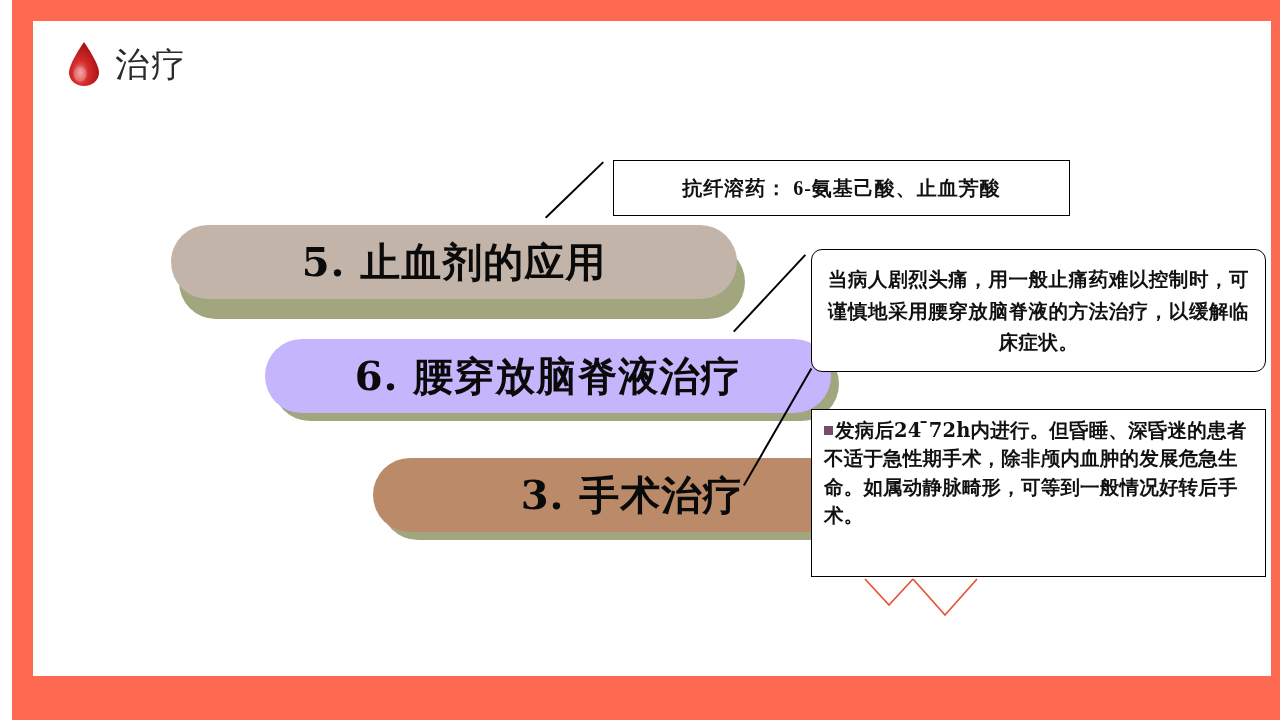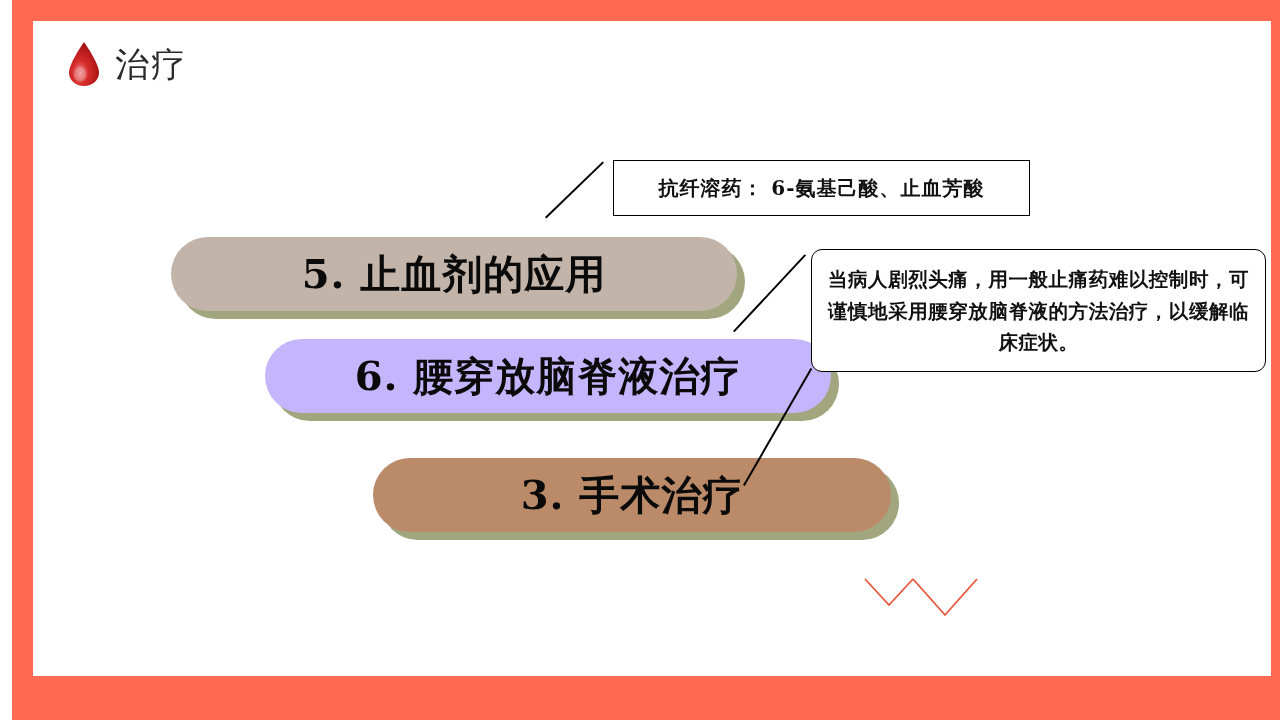--- a/index.html
+++ b/index.html
@@ -72,21 +72,21 @@
     text-align: center;
     font-family: "DejaVu Serif", "Liberation Serif", serif;
     font-weight: bold;
     color: #0a0a0a;
     white-space: nowrap;
     letter-spacing: 1px;
   }
 
   
   #bar1-shadow { left: 146px; top: 224px; width: 566px; height: 74px; }
-  #bar1 { left: 138px; top: 216px; width: 566px; height: 74px; background: #C2B4A9; }
+  #bar1 { left: 138px; top: 204px; width: 566px; height: 74px; background: #C2B4A9; }
   #bar1 .bar-label { font-size: 40px; }
 
   
   #bar2-shadow { left: 240px; top: 326px; width: 566px; height: 74px; }
   #bar2 { left: 232px; top: 318px; width: 566px; height: 74px; background: #c4b5fd; }
   #bar2 .bar-label { font-size: 40px; }
 
   
   #bar3-shadow { left: 348px; top: 445px; width: 518px; height: 74px; }
   #bar3 { left: 340px; top: 437px; width: 518px; height: 74px; background: #BB8B69; }
@@ -110,25 +110,26 @@
     border: 1.6px solid #000000;
     box-sizing: border-box;
     font-family: "DejaVu Serif", "Liberation Serif", serif;
     font-weight: bold;
     color: #111111;
   }
 
   #callout1 {
     left: 580px;
     top: 139px;
-    width: 417px;
+    width: 457px;
     height: 56px;
     display: flex;
     align-items: center;
     justify-content: center;
+    font-family: Liberation Serif, serif;
   }
   #callout1 .callout-text {
     font-size: 20px;
     letter-spacing: 1px;
     white-space: nowrap;
   }
 
   #callout2 {
     left: 778px;
     top: 228px;
@@ -221,20 +222,23 @@
     <div class="leader" id="leader3"></div>
 
     <div class="callout" id="callout1">
       <span class="callout-text">抗纤溶药：  6-氨基己酸、止血芳酸</span>
     </div>
 
     <div class="callout" id="callout2">
       <div class="callout-text">当病人剧烈头痛，用一般止痛药难以控制时，可谨慎地采用腰穿放脑脊液的方法治疗，以缓解临床症状。</div>
     </div>
 
+    <div class="callout" id="callout3">
+      <div class="callout-text"><span class="sq-bullet"></span><span>发病后24 ̄72h内进行。但昏睡、深昏迷的患者不适于急性期手术，除非颅内血肿的发展危急生命。如属动静脉畸形，可等到一般情况好转后手术。</span></div>
+    </div>
 
     <div class="chevron" id="chevron1">
       <svg width="52" height="30" viewBox="0 0 52 30">
         <polyline points="2,2 26,28 50,2" fill="none" stroke="#E8563C" stroke-width="1.8"></polyline>
       </svg>
     </div>
     <div class="chevron" id="chevron2">
       <svg width="68" height="40" viewBox="0 0 68 40">
         <polyline points="2,2 34,38 66,2" fill="none" stroke="#E8563C" stroke-width="1.8"></polyline>
       </svg>

